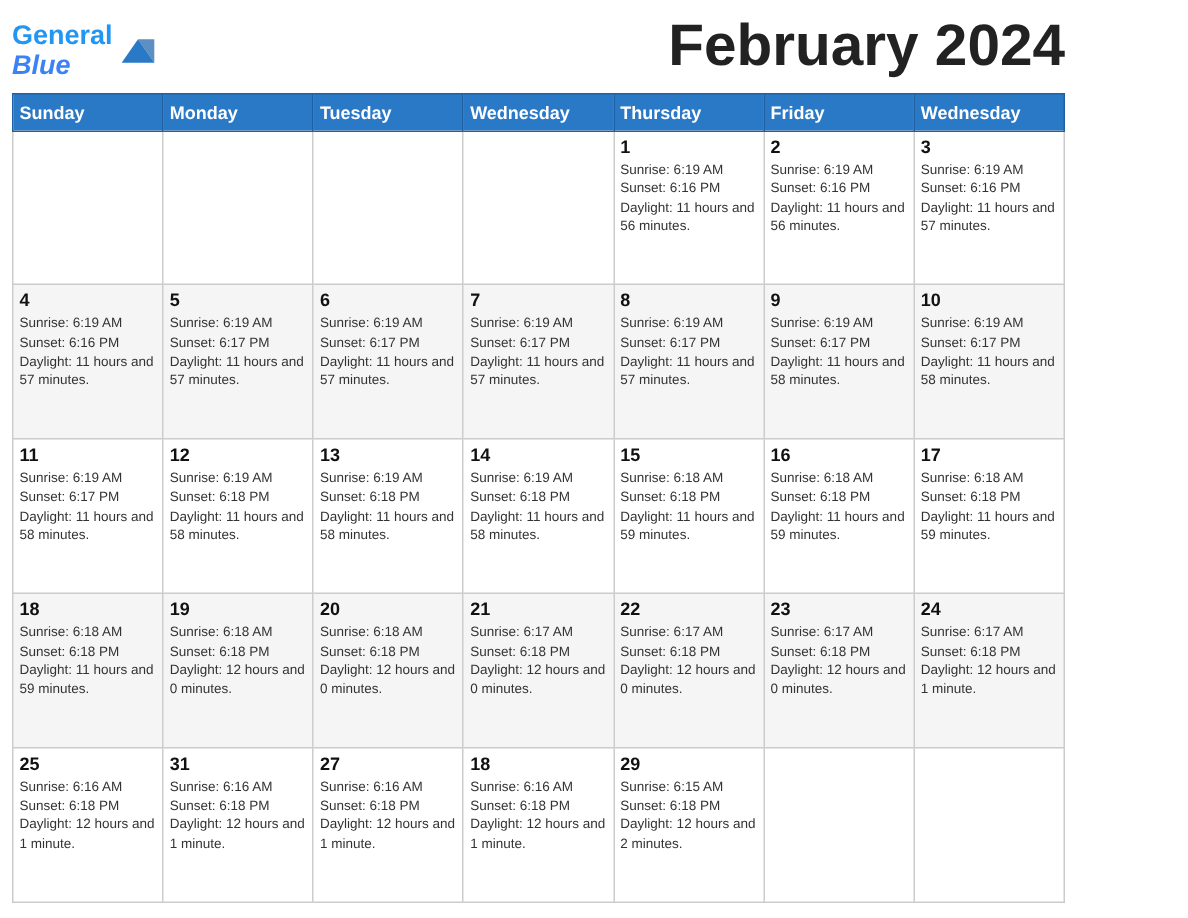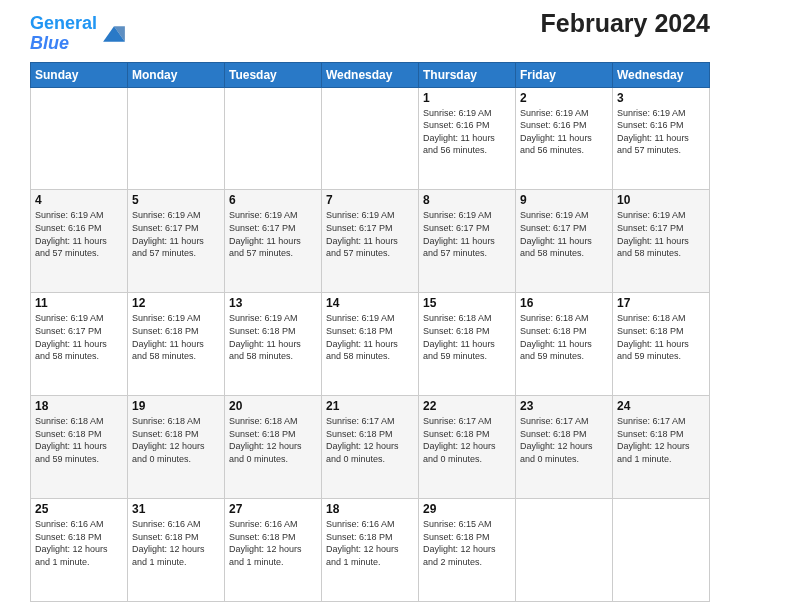--- a/index.html
+++ b/index.html
@@ -6,21 +6,21 @@
     body {
       width: 792px;
       height: 612px;
       font-family: Arial, sans-serif;
       background: #fff;
       overflow: hidden;
     }
     .page {
       width: 724px;
       height: 612px;
-      padding: 10px 14px 10px 30px;
+      padding: 10px 14px 10px 8px;
       display: flex;
       flex-direction: column;
     }
     .header {
       display: flex;
       justify-content: space-between;
       align-items: flex-start;
       margin-bottom: 8px;
     }
     .logo {
@@ -39,21 +39,21 @@
     }
     .logo-icon {
       width: 28px;
       height: 28px;
       margin-left: 3px;
     }
     .title-block {
       text-align: right;
     }
     .month-title {
-      font-size: 25px;
+      font-size: 39px;
       font-weight: bold;
       color: #222;
       line-height: 1.1;
     }
     .subtitle {
       font-size: 14px;
       color: #444;
     }
     .calendar {
       flex: 1;

